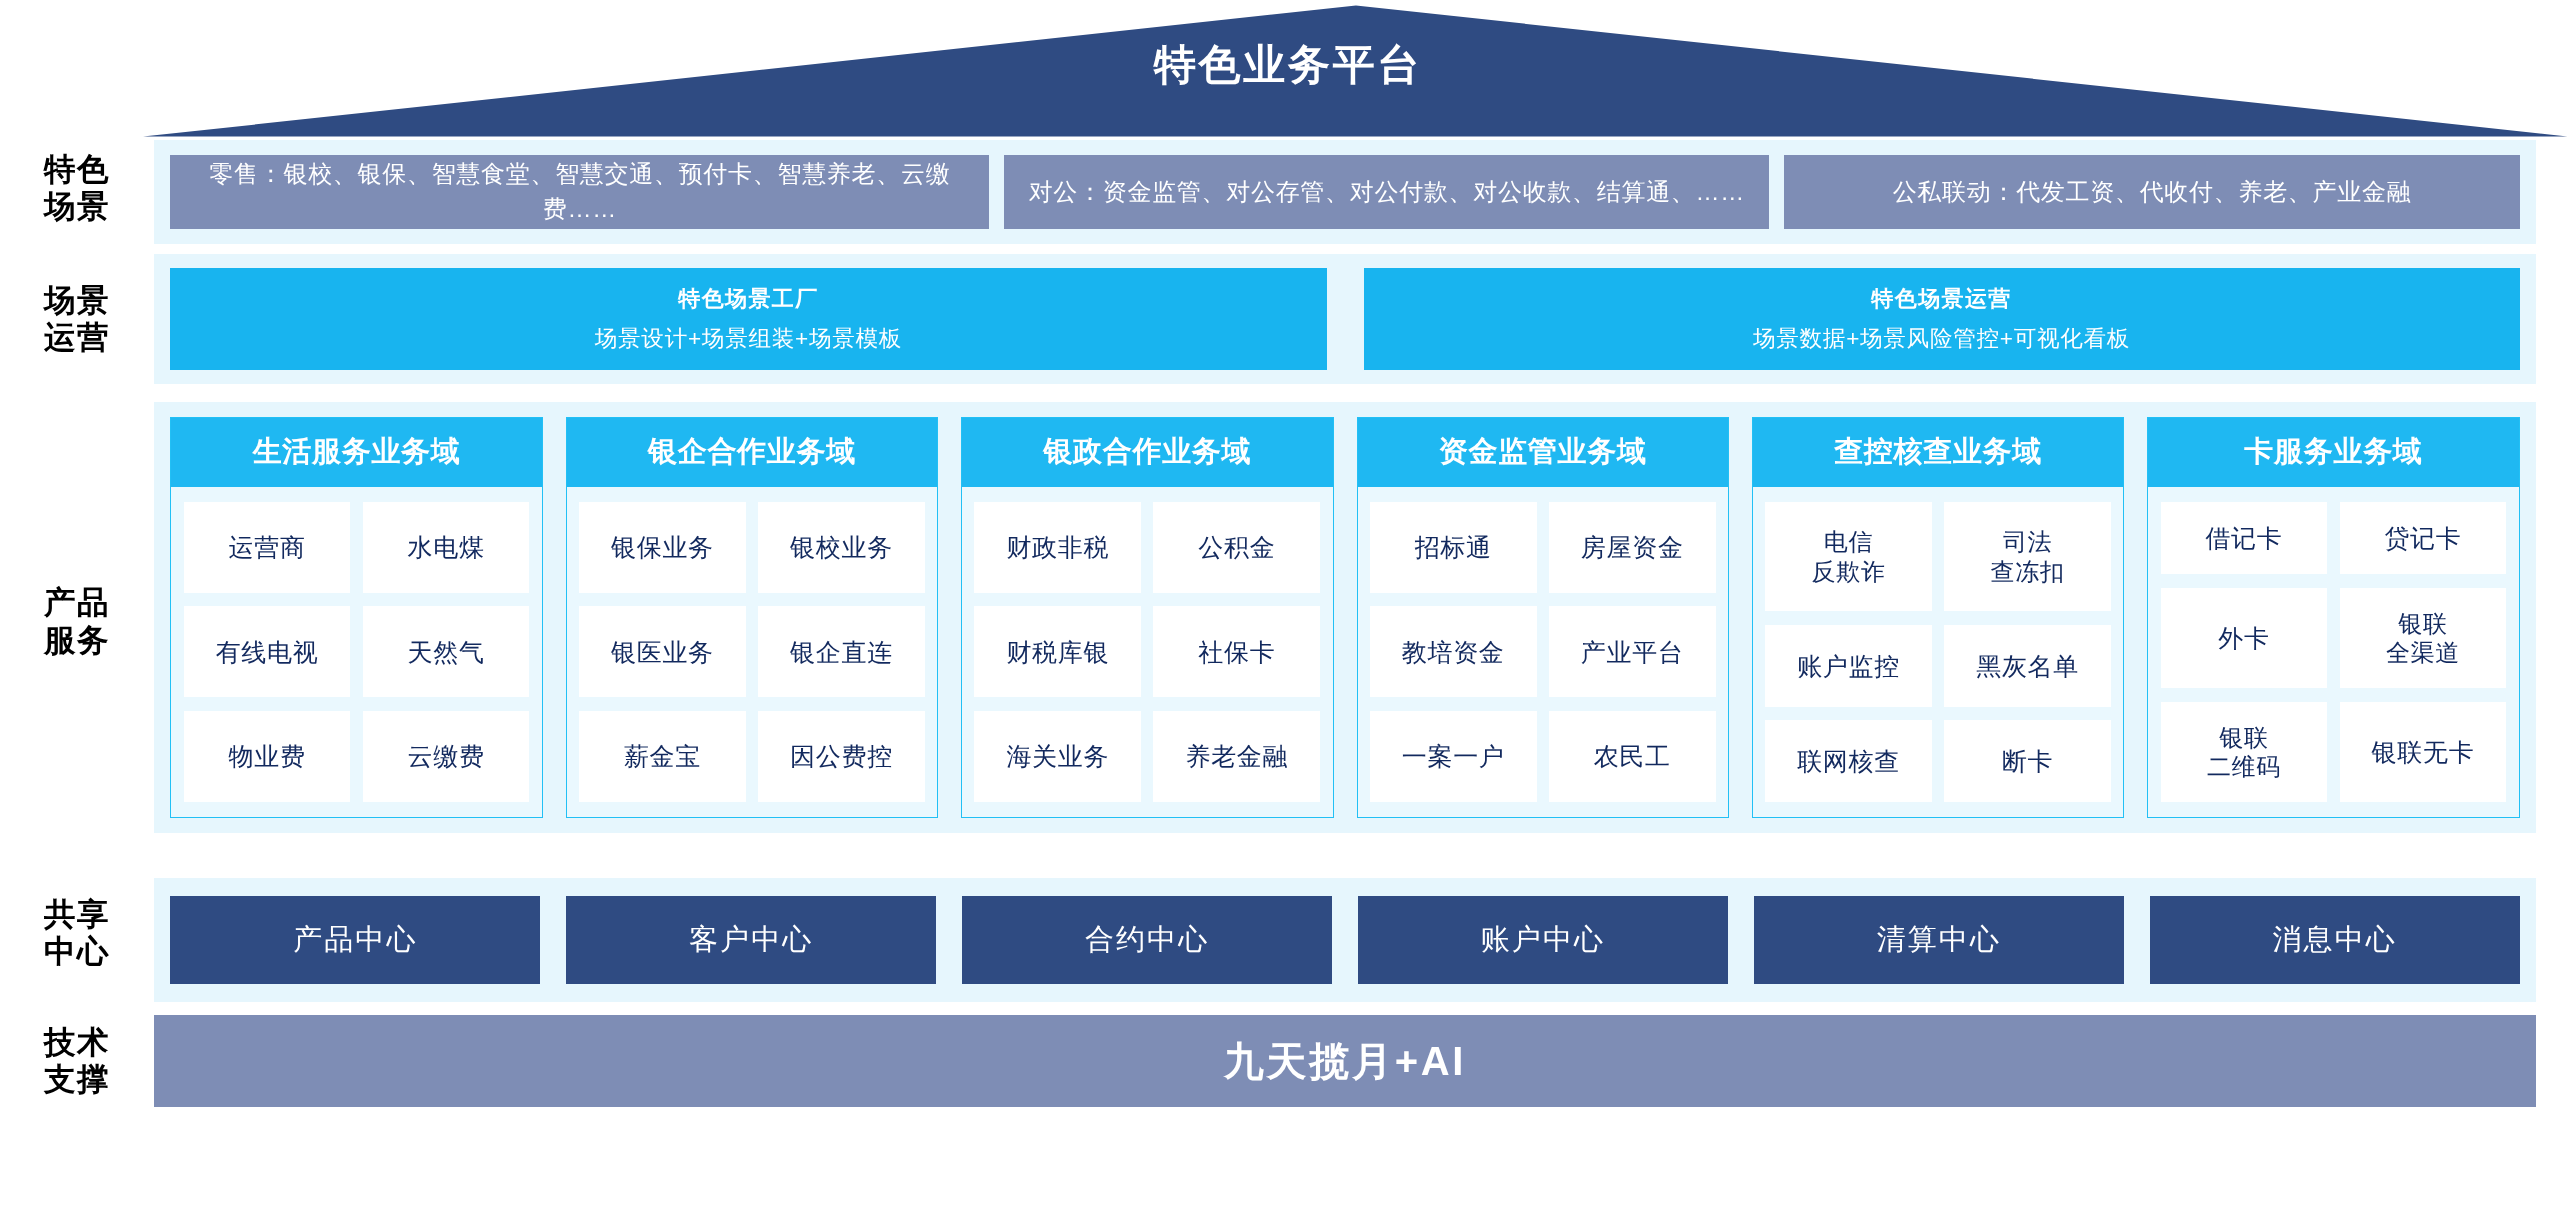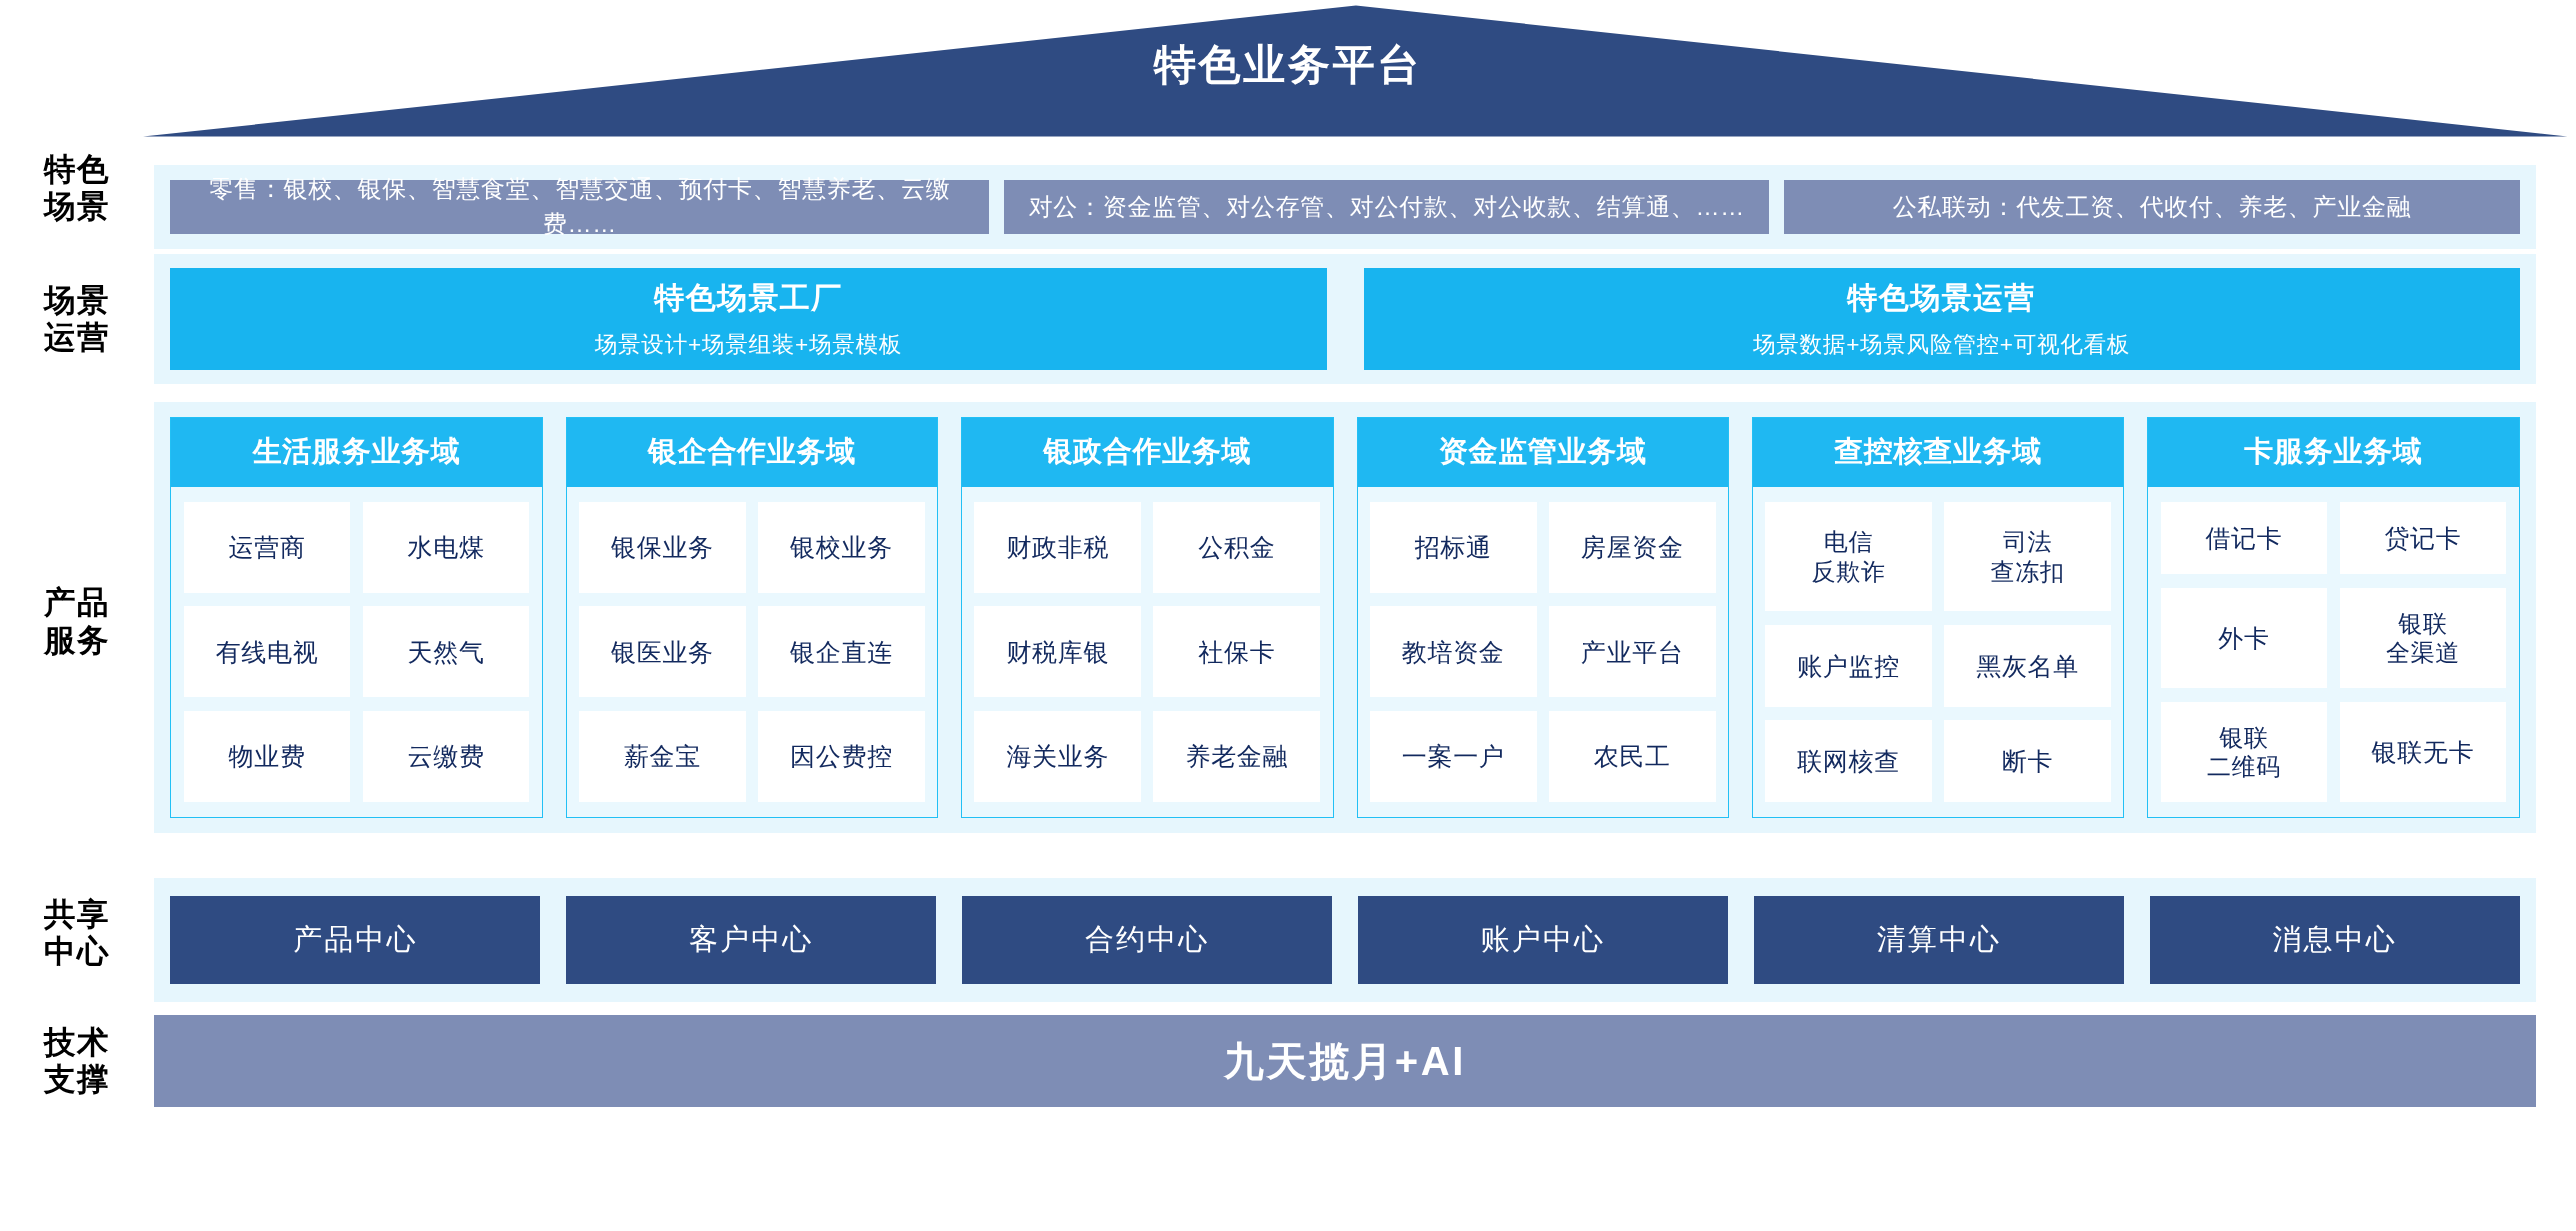--- a/index.html
+++ b/index.html
@@ -41,21 +41,21 @@
     font-size:24px;line-height:1.45;padding:6.8px 18px;box-sizing:border-box;
     letter-spacing:0.7px;
   }
 
   
   .ops{display:flex;gap:37px;height:100%;padding:13.7px 16.4px;box-sizing:border-box;}
   .ops-box{
     background:#18b4ef;color:#ffffff;flex:1;
     display:flex;flex-direction:column;align-items:center;justify-content:center;
   }
-  .ops-title{font-size:30px;font-weight:bold;letter-spacing:1.4px;margin-bottom:9.6px;}
+  .ops-title{font-size:22px;font-weight:bold;letter-spacing:1.4px;margin-bottom:9.6px;}
   .ops-sub{font-size:22.6px;letter-spacing:0.7px;}
 
   
   .prod{display:flex;gap:23px;height:100%;padding:15px 16.4px;box-sizing:border-box;}
   .prod-col{
     flex:1;display:flex;flex-direction:column;
     border:1.4px solid #22c0f5;background:#eaf8fe;box-sizing:border-box;
   }
   .prod-head{
     background:#1fb8f2;color:#ffffff;text-align:center;
@@ -97,21 +97,21 @@
     <polygon points="1981,8 3755,200 205,200" fill="#2f4b82"></polygon>
   </svg>
   <div class="roof-title">特色业务平台</div>
 </div>
 
 <div class="board">
 
   <div class="rowlabel" style="top:0;height:96px;">
     <span>特色<br>场景</span>
   </div>
-  <div class="band" style="top:0;height:84px;margin-top:25px;">
+  <div class="band" style="top:0;height:104px;">
     <div class="scenes">
       <div class="scene-box" style="flex:1.31;margin-right:15px;">零售：银校、银保、智慧食堂、智慧交通、预付卡、智慧养老、云缴费……</div>
       <div class="scene-box" style="flex:1.22;margin-right:15px;">对公：资金监管、对公存管、对公付款、对公收款、结算通、……</div>
       <div class="scene-box" style="flex:1.17;">公私联动：代发工资、代收付、养老、产业金融</div>
     </div>
   </div>
 
   <div class="rowlabel" style="top:114px;height:130px;">
     <span>场景<br>运营</span>
   </div>

